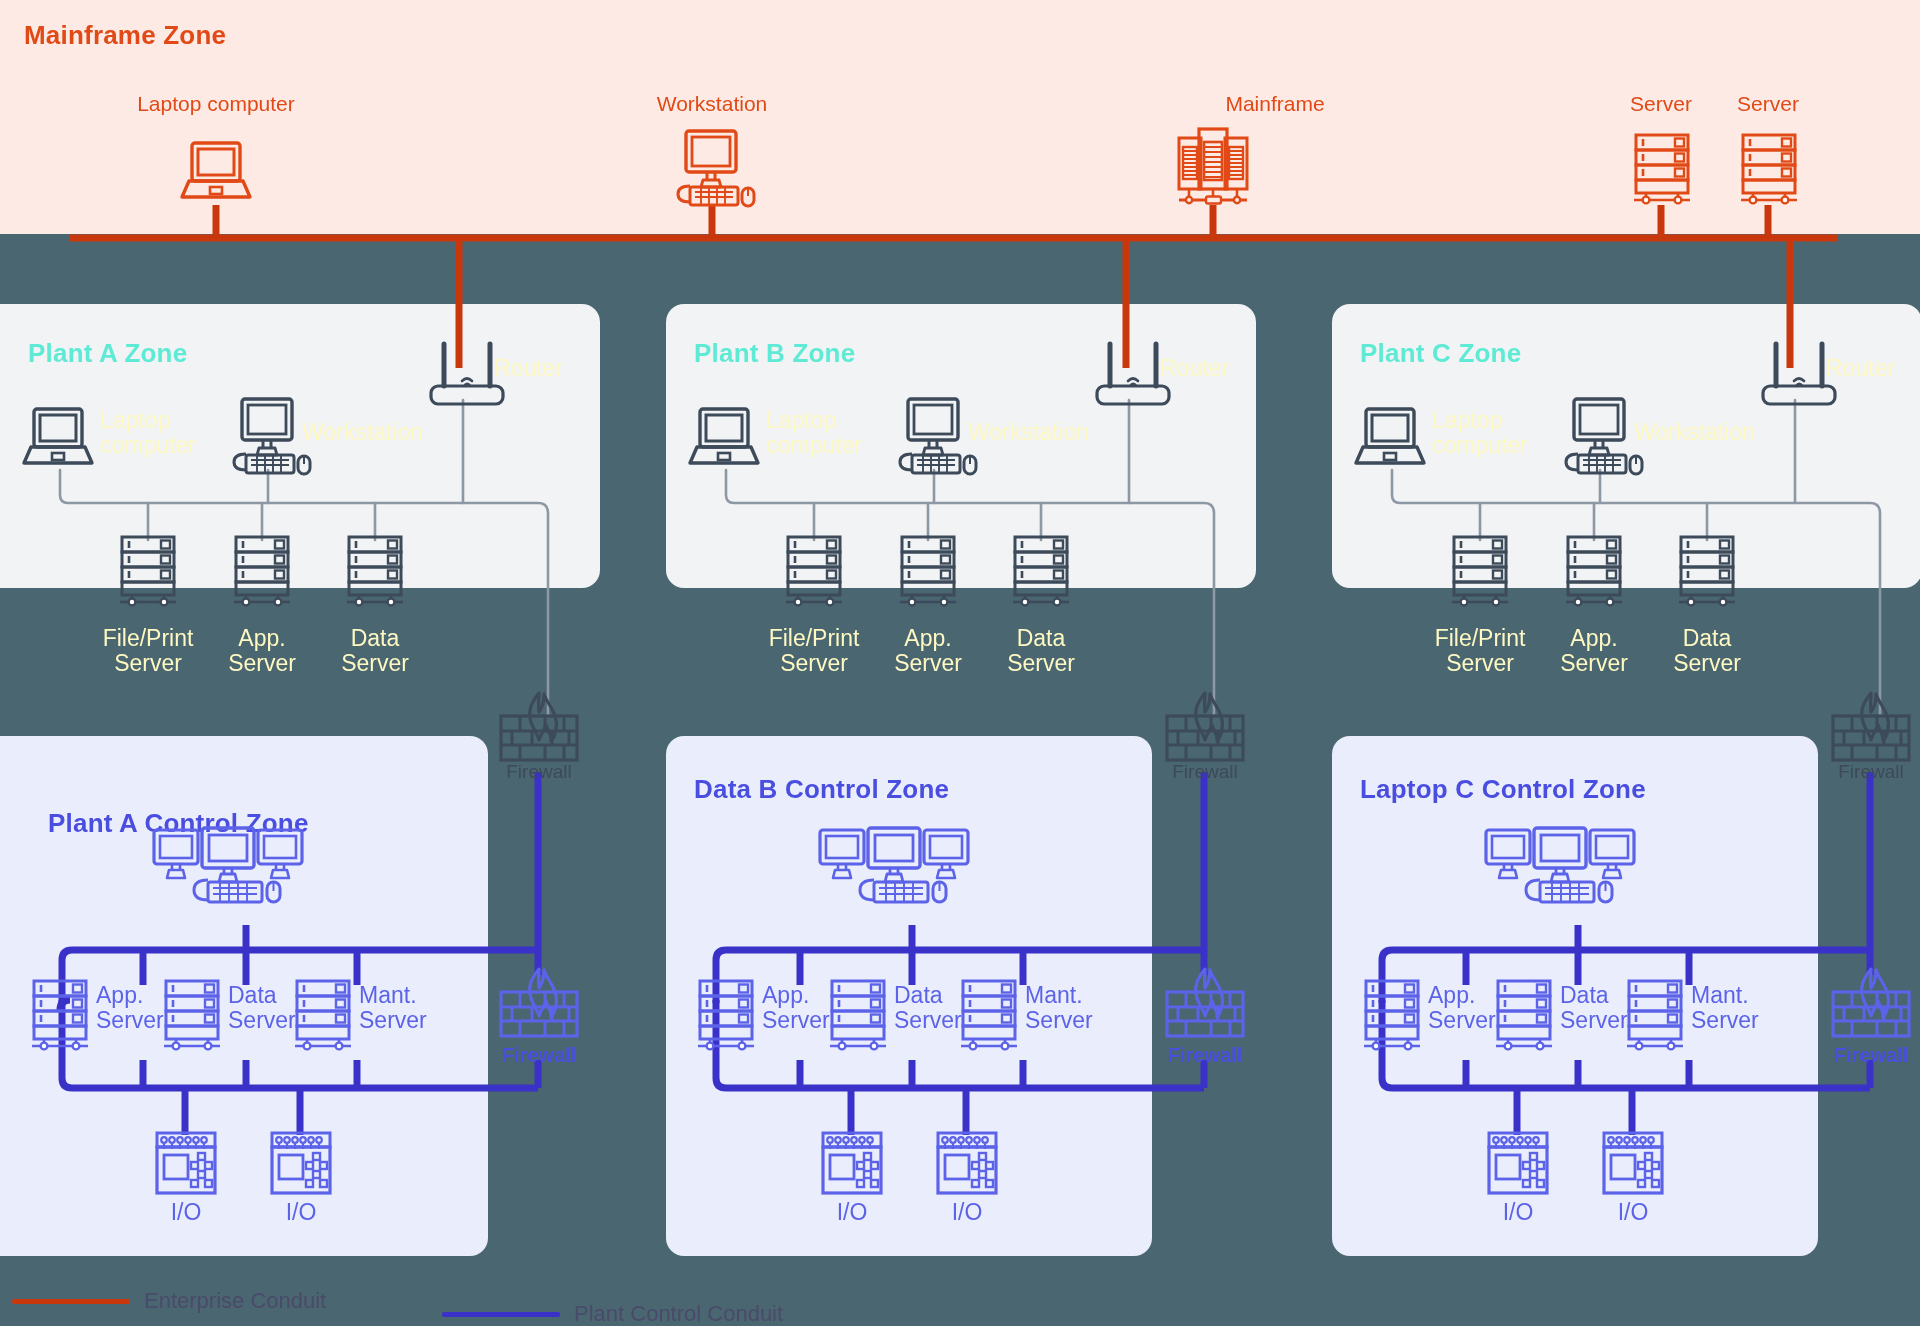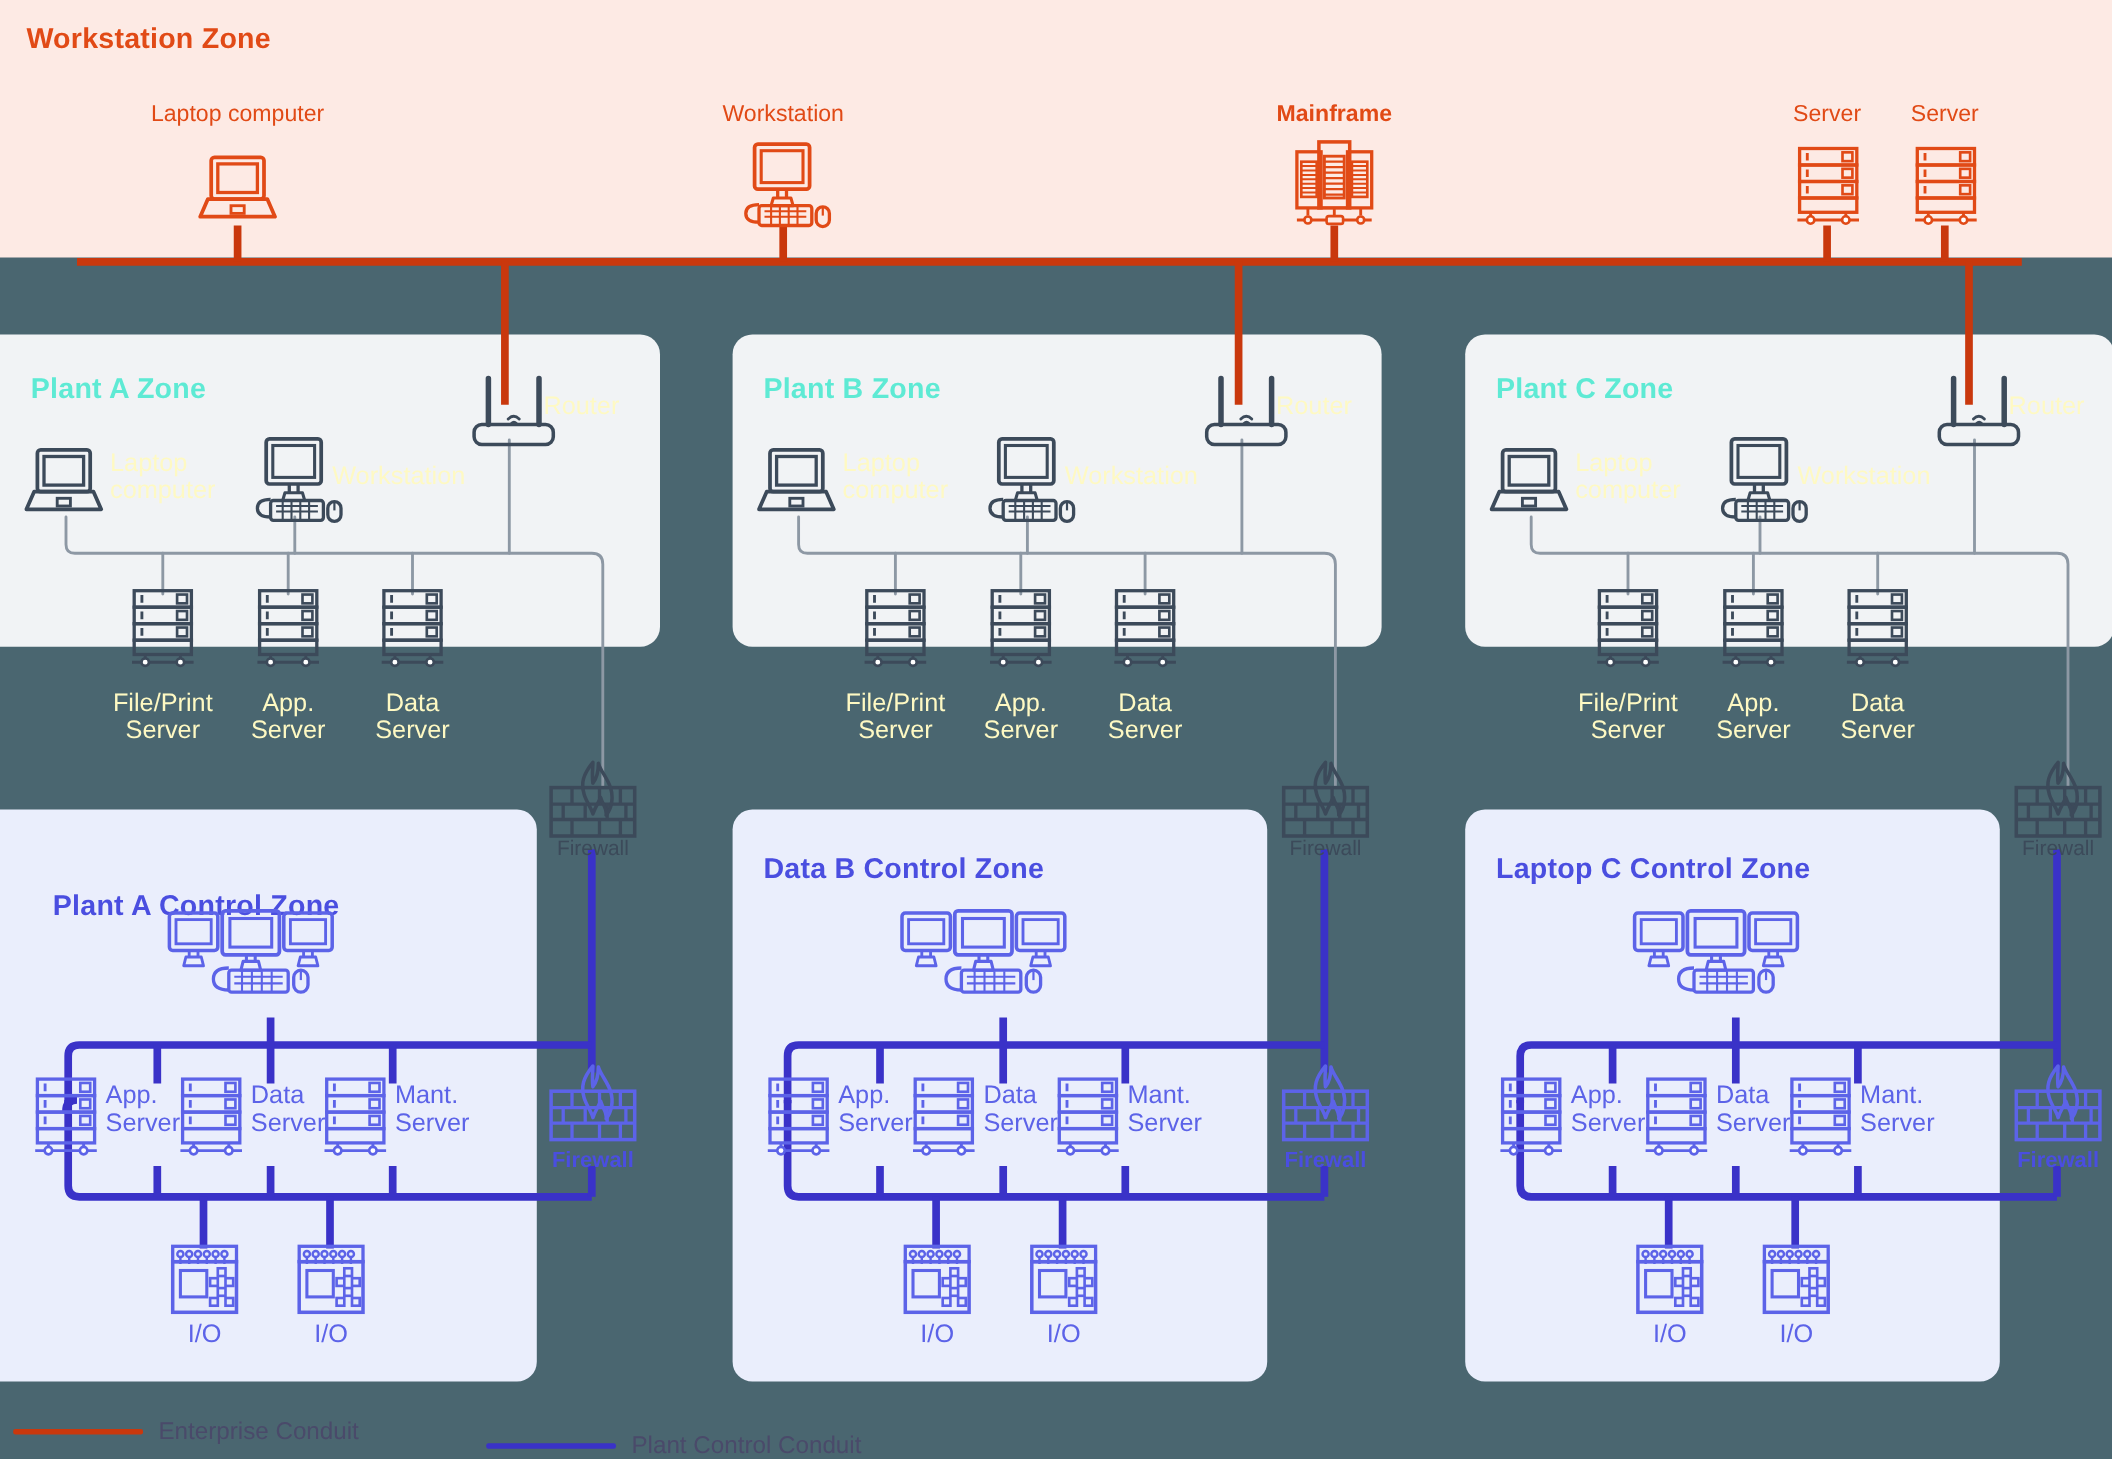--- a/index.html
+++ b/index.html
@@ -37,21 +37,21 @@
   .legend-item { position: absolute; display: flex; align-items: center; gap: 14px; }
   .legend-swatch { display: block; width: 118px; height: 5px; border-radius: 2px; }
   .legend-text { color: #4a4a6a; font-size: 22px; white-space: nowrap; }
 </style>
 </head>
 <body>
 
 <div id="stage">
 
   <div class="zone zone-enterprise" style="left:-20px; top:-20px; width:1960px; height:254px;"></div>
-  <div class="zone-title t-enterprise" style="left:24px; top:20px;">Workstation Zone</div>
+  <div class="zone-title t-enterprise" style="left:24px; top:20px;">Mainframe Zone</div>
 
   <div class="zone zone-plant" style="left:-20px; top:304px; width:620px; height:284px;"></div>
   <div class="zone-title t-plant" style="left:28px; top:338px;">Plant A Zone</div>
 
   <div class="zone zone-plant" style="left:666px; top:304px; width:590px; height:284px;"></div>
   <div class="zone-title t-plant" style="left:694px; top:338px;">Plant B Zone</div>
 
   <div class="zone zone-plant" style="left:1332px; top:304px; width:590px; height:284px;"></div>
   <div class="zone-title t-plant" style="left:1360px; top:338px;">Plant C Zone</div>
 
@@ -307,21 +307,21 @@
   <svg class="layer" stroke="#e14a16" fill="none">
     <use href="#ic-laptop" x="183" y="140"></use>
     <use href="#ic-workstation" x="676" y="130"></use>
     <use href="#ic-mainframe" x="1177" y="128"></use>
     <use href="#ic-server" x="1632" y="134"></use>
     <use href="#ic-server" x="1739" y="134"></use>
   </svg>
 
   <div class="lbl lbl-red" style="left:86px; top:92px; width:260px;">Laptop computer</div>
   <div class="lbl lbl-red" style="left:592px; top:92px; width:240px;">Workstation</div>
-  <div class="lbl lbl-red" style="left:1093px; top:92px; width:240px;font-weight:bold;">Mainframe</div>
+  <div class="lbl lbl-red" style="left:1155px; top:92px; width:240px;">Mainframe</div>
   <div class="lbl lbl-red" style="left:1601px; top:92px; width:120px;">Server</div>
   <div class="lbl lbl-red" style="left:1708px; top:92px; width:120px;">Server</div>
 
   <svg class="layer" stroke="#3c4a5a" fill="none">
 
     <use href="#ic-router" x="425" y="342"></use>
     <use href="#ic-laptop" x="25" y="406"></use>
     <use href="#ic-workstation" x="232" y="398"></use>
     <use href="#ic-server" x="118" y="536"></use>
     <use href="#ic-server" x="232" y="536"></use>

